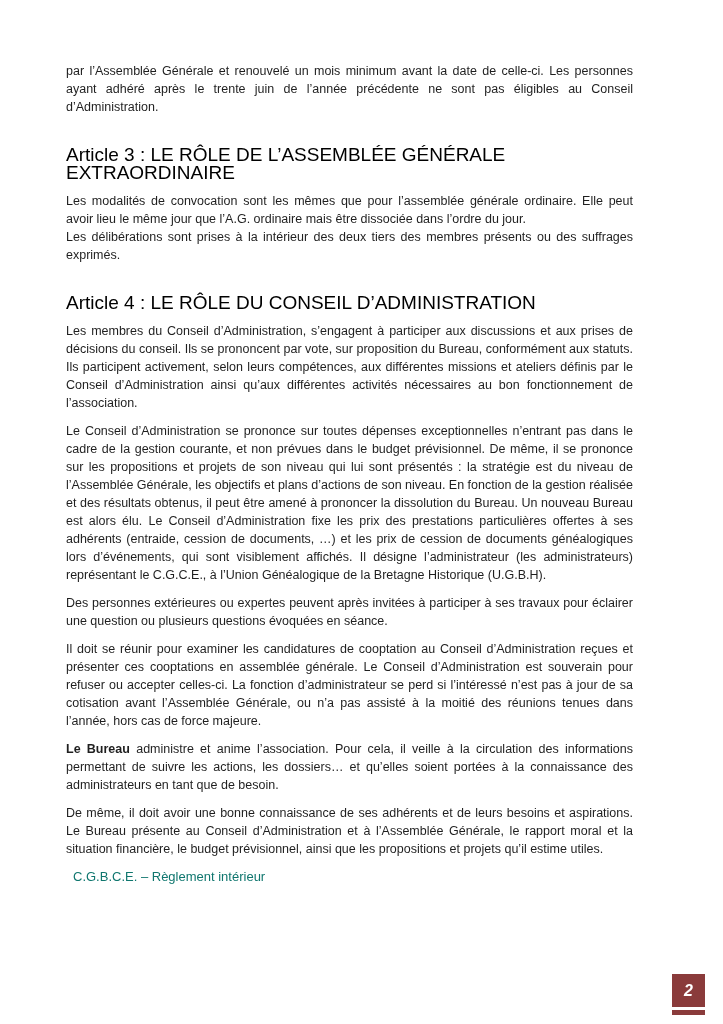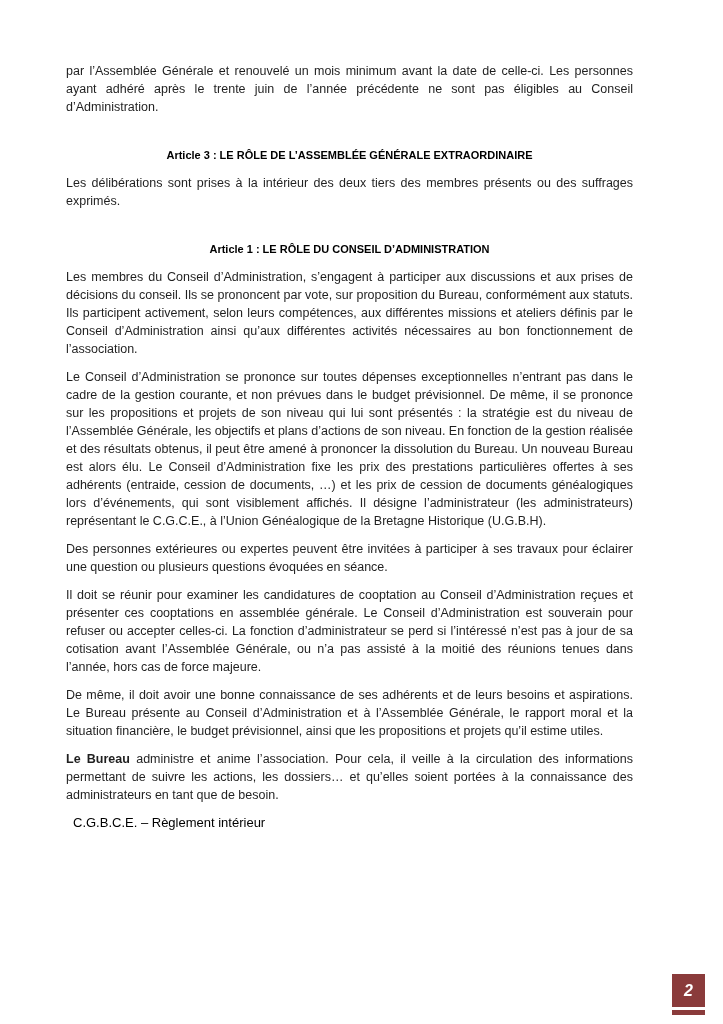--- a/index.html
+++ b/index.html
@@ -26,33 +26,33 @@
   }
   .para {
     margin: 0 0 10px 0;
     text-align: justify;
     text-justify: inter-word;
   }
   .para.tight {
     margin: 0;
   }
   .heading {
-    font-size: 11px;
-    font-weight: bold;
+    font-size: 19px;
+    font-weight: normal;
     color: #000000;
     margin: 30px 0 10px 0;
     line-height: 18px;
-    text-align: center;
+    text-align: left;
   }
   section { margin: 0; }
   .footer {
     margin-top: 8px;
     padding-left: 7px;
     font-size: 13px;
-    color: #000000;
+    color: #0f766e;
     text-align: left;
     line-height: 18px;
   }
   .page-number-box {
     position: absolute;
     top: 974px;
     right: 18px;
     width: 33px;
   }
   .page-number {
@@ -78,34 +78,35 @@
 <body>
 
 <div class="page">
 
   <main class="content">
 
     <p class="para">par l’Assemblée Générale et renouvelé un mois minimum avant la date de celle-ci. Les personnes ayant adhéré après le trente juin de l’année précédente ne sont pas éligibles au Conseil d’Administration.</p>
 
     <section>
       <h2 class="heading">Article 3 : LE RÔLE DE L’ASSEMBLÉE GÉNÉRALE EXTRAORDINAIRE</h2>
+      <p class="para tight">Les modalités de convocation sont les mêmes que pour l’assemblée générale ordinaire. Elle peut avoir lieu le même jour que l’A.G. ordinaire mais être dissociée dans l’ordre du jour.</p>
       <p class="para tight">Les délibérations sont prises à la intérieur des deux tiers des membres présents ou des suffrages exprimés.</p>
     </section>
 
     <section>
-      <h2 class="heading">Article 1 : LE RÔLE DU CONSEIL D’ADMINISTRATION</h2>
+      <h2 class="heading">Article 4 : LE RÔLE DU CONSEIL D’ADMINISTRATION</h2>
       <p class="para">Les membres du Conseil d’Administration, s’engagent à participer aux discussions et aux prises de décisions du conseil. Ils se prononcent par vote, sur proposition du Bureau, conformément aux statuts. Ils participent activement, selon leurs compétences, aux différentes missions et ateliers définis par le Conseil d’Administration ainsi qu’aux différentes activités nécessaires au bon fonctionnement de l’association.</p>
       <p class="para">Le Conseil d’Administration se prononce sur toutes dépenses exceptionnelles n’entrant pas dans le cadre de la gestion courante, et non prévues dans le budget prévisionnel. De même, il se prononce sur les propositions et projets de son niveau qui lui sont présentés : la stratégie est du niveau de l’Assemblée Générale, les objectifs et plans d’actions de son niveau. En fonction de la gestion réalisée et des résultats obtenus, il peut être amené à prononcer la dissolution du Bureau. Un nouveau Bureau est alors élu. Le Conseil d’Administration fixe les prix des prestations particulières offertes à ses adhérents (entraide, cession de documents, …) et les prix de cession de documents généalogiques lors d’événements, qui sont visiblement affichés. Il désigne l’administrateur (les administrateurs) représentant le C.G.C.E., à l’Union Généalogique de la Bretagne Historique (U.G.B.H).</p>
-      <p class="para">Des personnes extérieures ou expertes peuvent être invitées à participer à ses travaux pour éclairer une question ou plusieurs questions évoquées en séance.</p>
+      <p class="para">Des personnes extérieures ou expertes peuvent après invitées à participer à ses travaux pour éclairer une question ou plusieurs questions évoquées en séance.</p>
       <p class="para">Il doit se réunir pour examiner les candidatures de cooptation au Conseil d’Administration reçues et présenter ces cooptations en assemblée générale. Le Conseil d’Administration est souverain pour refuser ou accepter celles-ci. La fonction d’administrateur se perd si l’intéressé n’est pas à jour de sa cotisation avant l’Assemblée Générale, ou n’a pas assisté à la moitié des réunions tenues dans l’année, hors cas de force majeure.</p>
     </section>
 
     <section>
+      <p class="para"><strong class="lead">Le Bureau</strong><span> administre et anime l’association. Pour cela, il veille à la circulation des informations permettant de suivre les actions, les dossiers… et qu’elles soient portées à la connaissance des administrateurs en tant que de besoin.</span></p>
       <p class="para">De même, il doit avoir une bonne connaissance de ses adhérents et de leurs besoins et aspirations. Le Bureau présente au Conseil d’Administration et à l’Assemblée Générale, le rapport moral et la situation financière, le budget prévisionnel, ainsi que les propositions et projets qu’il estime utiles.</p>
-      <p class="para"><strong class="lead">Le Bureau</strong><span> administre et anime l’association. Pour cela, il veille à la circulation des informations permettant de suivre les actions, les dossiers… et qu’elles soient portées à la connaissance des administrateurs en tant que de besoin.</span></p>
     </section>
 
     <div class="footer">C.G.B.C.E. – Règlement intérieur</div>
 
   </main>
 
   <div class="page-number-box">
     <div class="page-number" style="background-color: rgb(138, 59, 59);">2</div>
     <div class="page-number-strip" style="background-color: rgb(138, 59, 59);"></div>
   </div>

